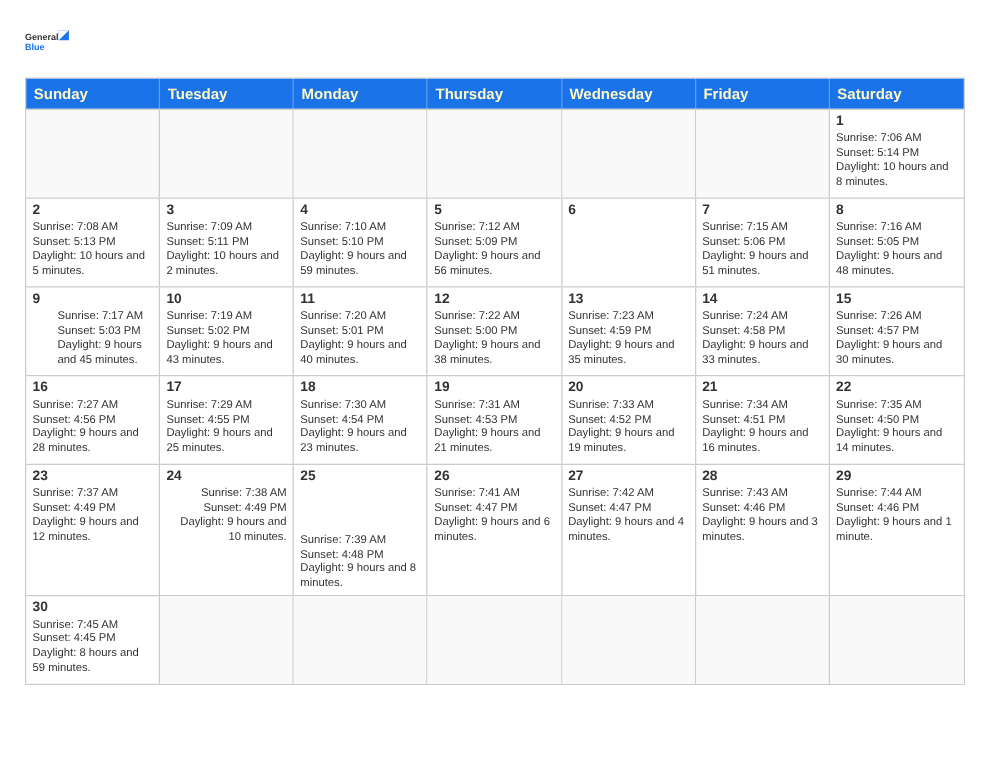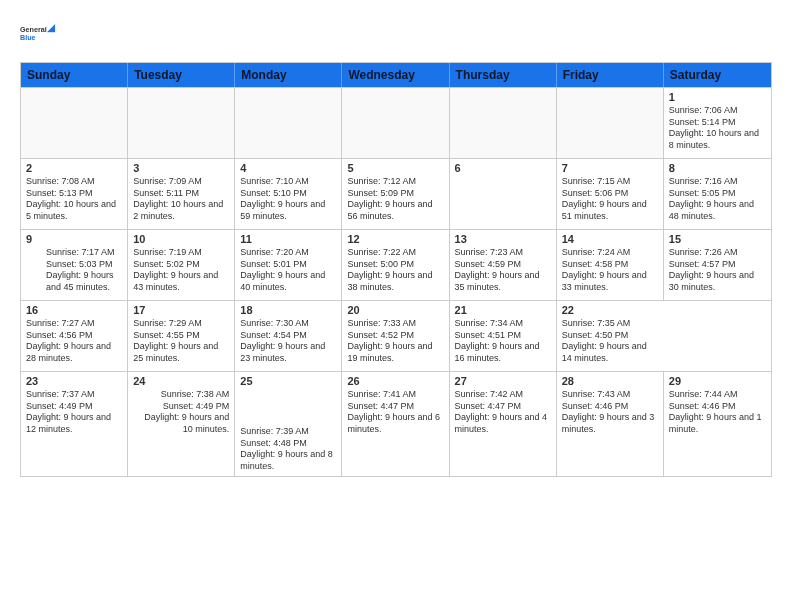--- a/index.html
+++ b/index.html
@@ -50,21 +50,21 @@
       display: flex;
       flex-direction: column;
       border: 1px solid #ccc;
     }
     .cal-header {
       display: grid;
       grid-template-columns: repeat(7, 1fr);
       background: #1a73e8;
     }
     .cal-header-cell {
-      color: #0f172a;
+      color: #fef9c3;
       font-size: 12px;
       font-weight: bold;
       padding: 5px 6px;
       text-align: left;
       border-right: 1px solid rgba(255,255,255,0.3);
     }
     .cal-header-cell:last-child { border-right: none; }
     .cal-body {
       display: flex;
       flex-direction: column;
@@ -116,22 +116,22 @@
       <div class="month-title"></div>
       <div class="subtitle"></div>
     </div>
   </div>
 
   <div class="calendar">
     <div class="cal-header">
     <div class="cal-header-cell">Sunday</div>
         <div class="cal-header-cell">Tuesday</div>
         <div class="cal-header-cell">Monday</div>
+        <div class="cal-header-cell">Thursday</div>
         <div class="cal-header-cell">Wednesday</div>
-        <div class="cal-header-cell">Thursday</div>
         <div class="cal-header-cell">Friday</div>
         <div class="cal-header-cell">Saturday</div>
       </div>
     <div class="cal-body">
     <div class="cal-row">
           <div class="cal-cell empty"></div>
           <div class="cal-cell empty"></div>
           <div class="cal-cell empty"></div>
           <div class="cal-cell empty"></div>
           <div class="cal-cell empty"></div>
@@ -241,20 +241,26 @@
 Sunset: 4:55 PM
 Daylight: 9 hours and 25 minutes.</div>
           </div>
           <div class="cal-cell">
             <span class="day-num">18</span>
             <div class="cell-text" style="white-space: pre-wrap;">Sunrise: 7:30 AM
 Sunset: 4:54 PM
 Daylight: 9 hours and 23 minutes.</div>
           </div>
           <div class="cal-cell">
+            <span class="day-num">19</span>
+            <div class="cell-text" style="white-space: pre-wrap;">Sunrise: 7:31 AM
+Sunset: 4:53 PM
+Daylight: 9 hours and 21 minutes.</div>
+          </div>
+          <div class="cal-cell">
             <span class="day-num">20</span>
             <div class="cell-text" style="white-space: pre-wrap;">Sunrise: 7:33 AM
 Sunset: 4:52 PM
 Daylight: 9 hours and 19 minutes.</div>
           </div>
           <div class="cal-cell">
             <span class="day-num">21</span>
             <div class="cell-text" style="white-space: pre-wrap;">Sunrise: 7:34 AM
 Sunset: 4:51 PM
 Daylight: 9 hours and 16 minutes.</div>
@@ -302,16 +308,30 @@
             <div class="cell-text" style="white-space: pre-wrap;">Sunrise: 7:43 AM
 Sunset: 4:46 PM
 Daylight: 9 hours and 3 minutes.</div>
           </div>
           <div class="cal-cell">
             <span class="day-num">29</span>
             <div class="cell-text" style="white-space: pre-wrap;">Sunrise: 7:44 AM
 Sunset: 4:46 PM
 Daylight: 9 hours and 1 minute.</div>
           </div>
+        </div>
+        <div class="cal-row">
+          <div class="cal-cell">
+            <span class="day-num">30</span>
+            <div class="cell-text" style="white-space: pre-wrap;">Sunrise: 7:45 AM
+Sunset: 4:45 PM
+Daylight: 8 hours and 59 minutes.</div>
+          </div>
+          <div class="cal-cell empty"></div>
+          <div class="cal-cell empty"></div>
+          <div class="cal-cell empty"></div>
+          <div class="cal-cell empty"></div>
+          <div class="cal-cell empty"></div>
+          <div class="cal-cell empty"></div>
         </div>
       </div>
   </div>
 </div>
 
 </body></html>

